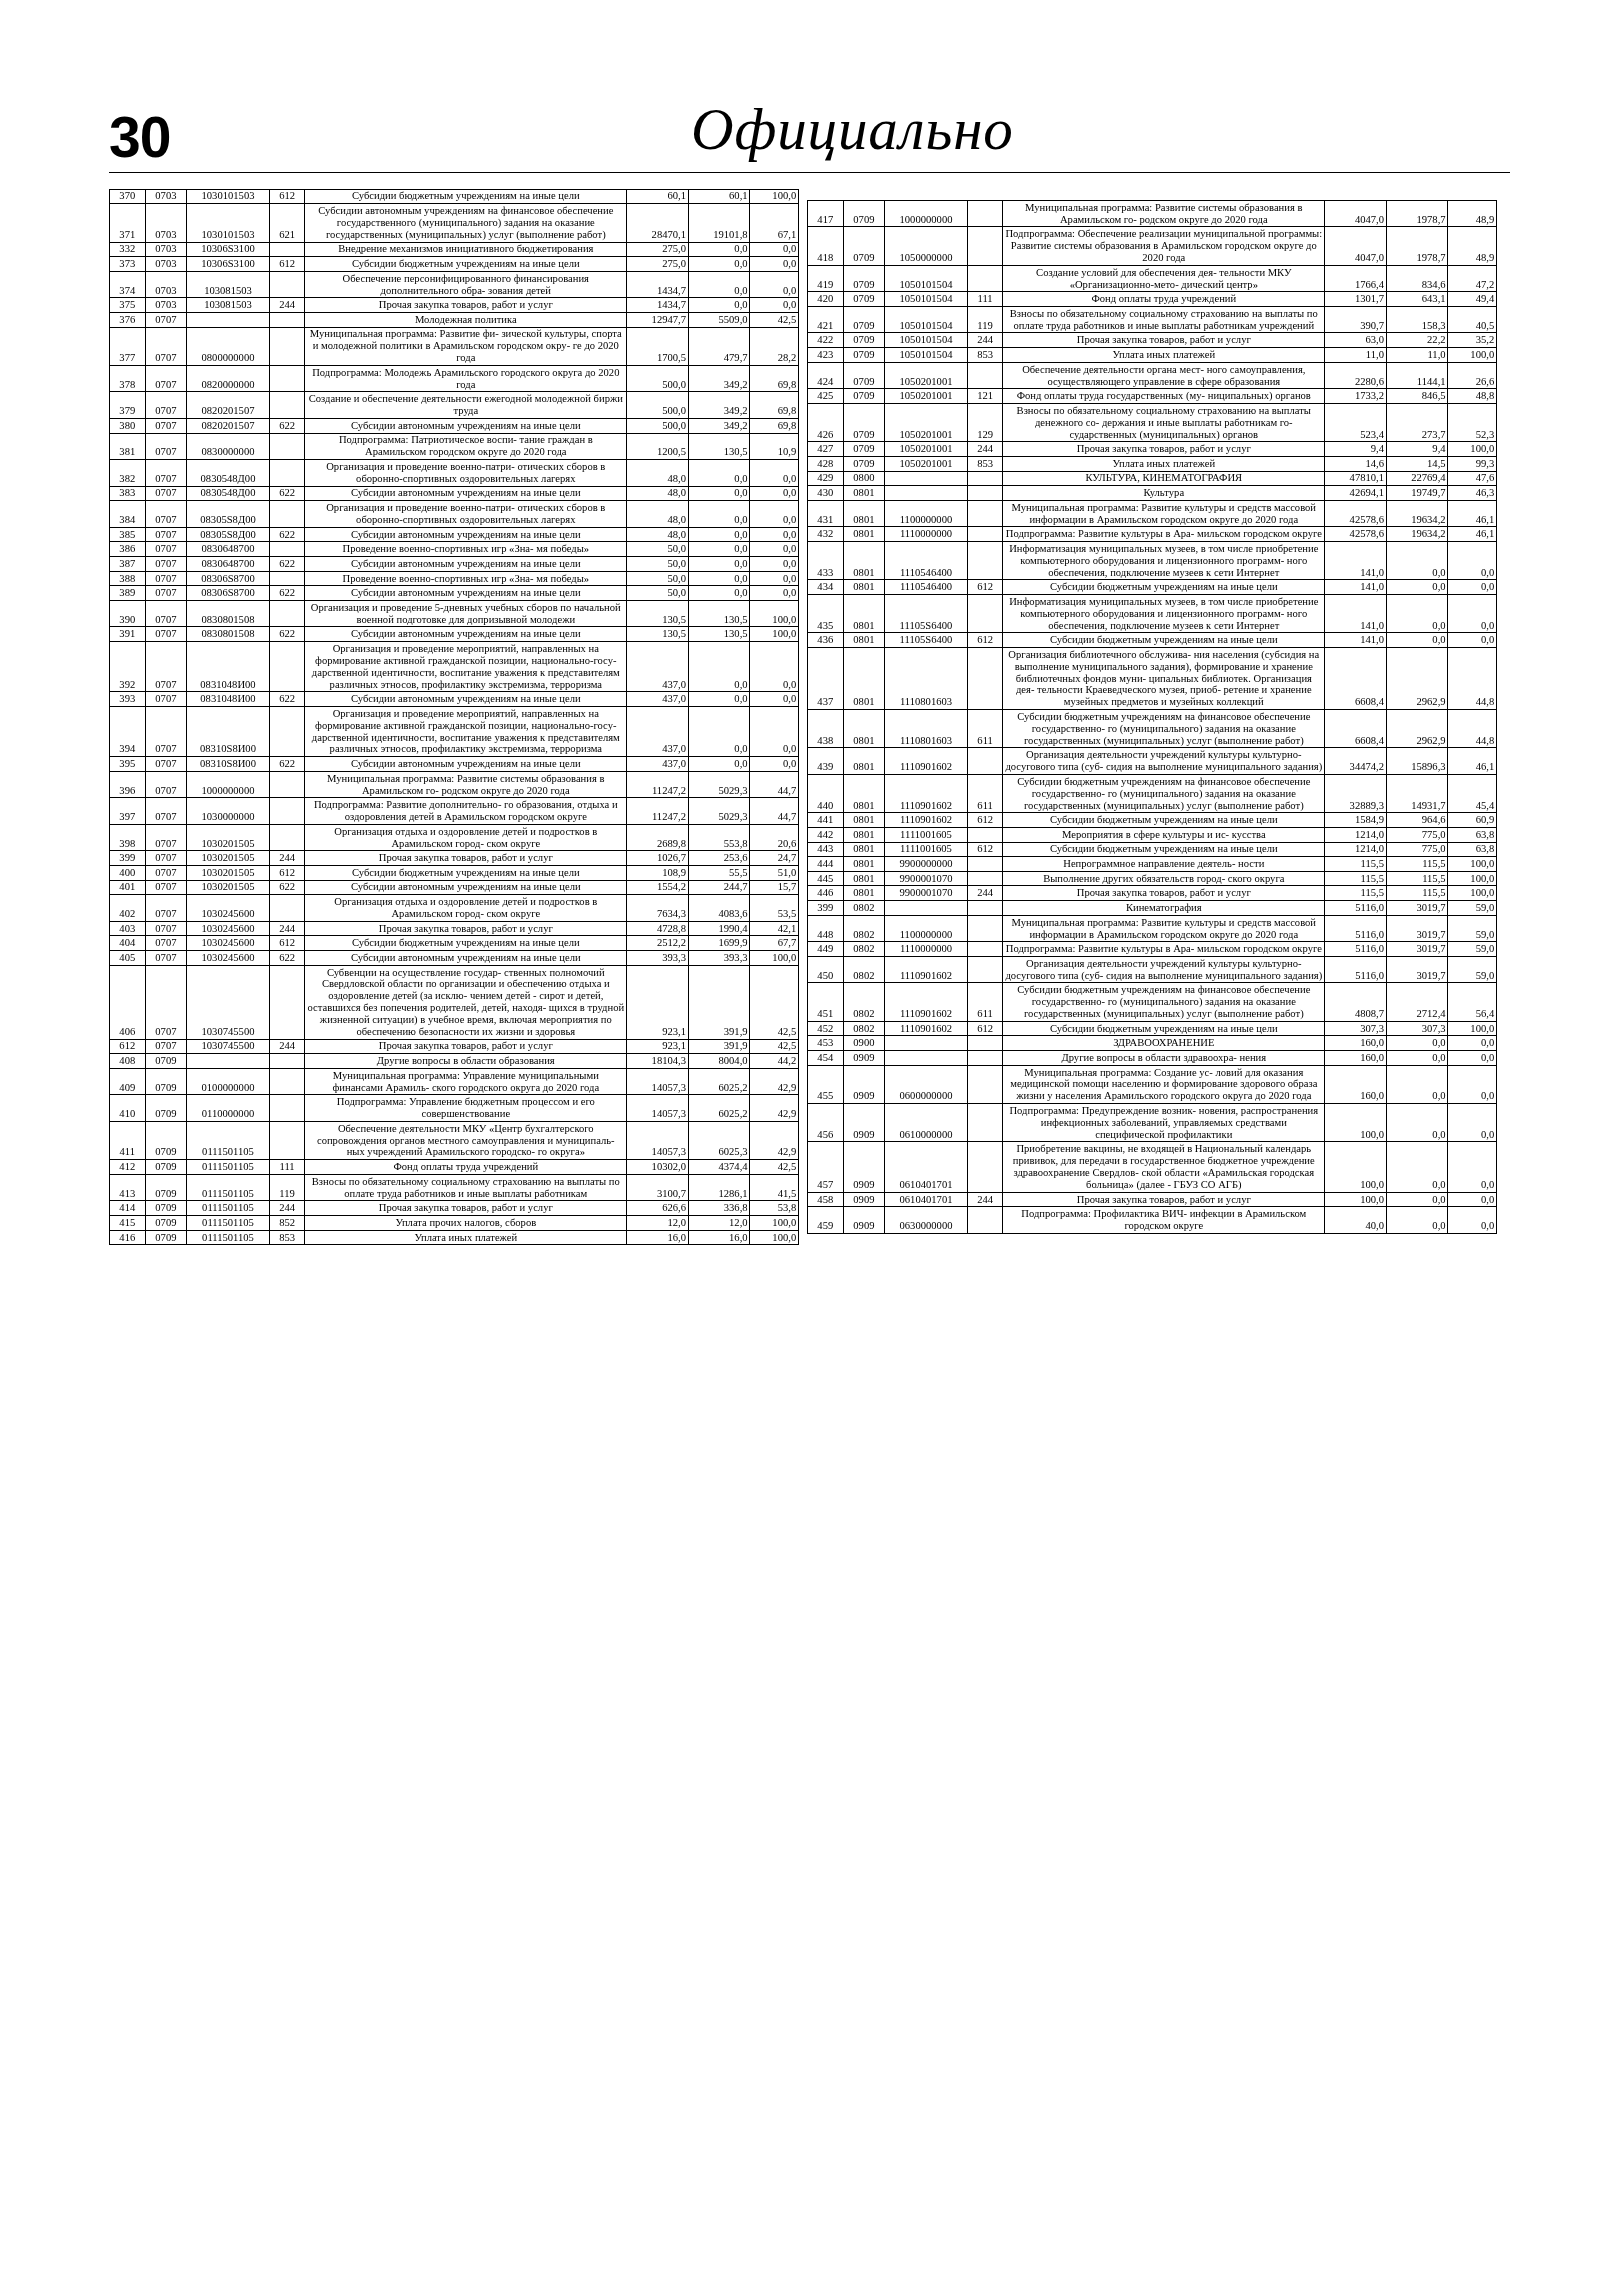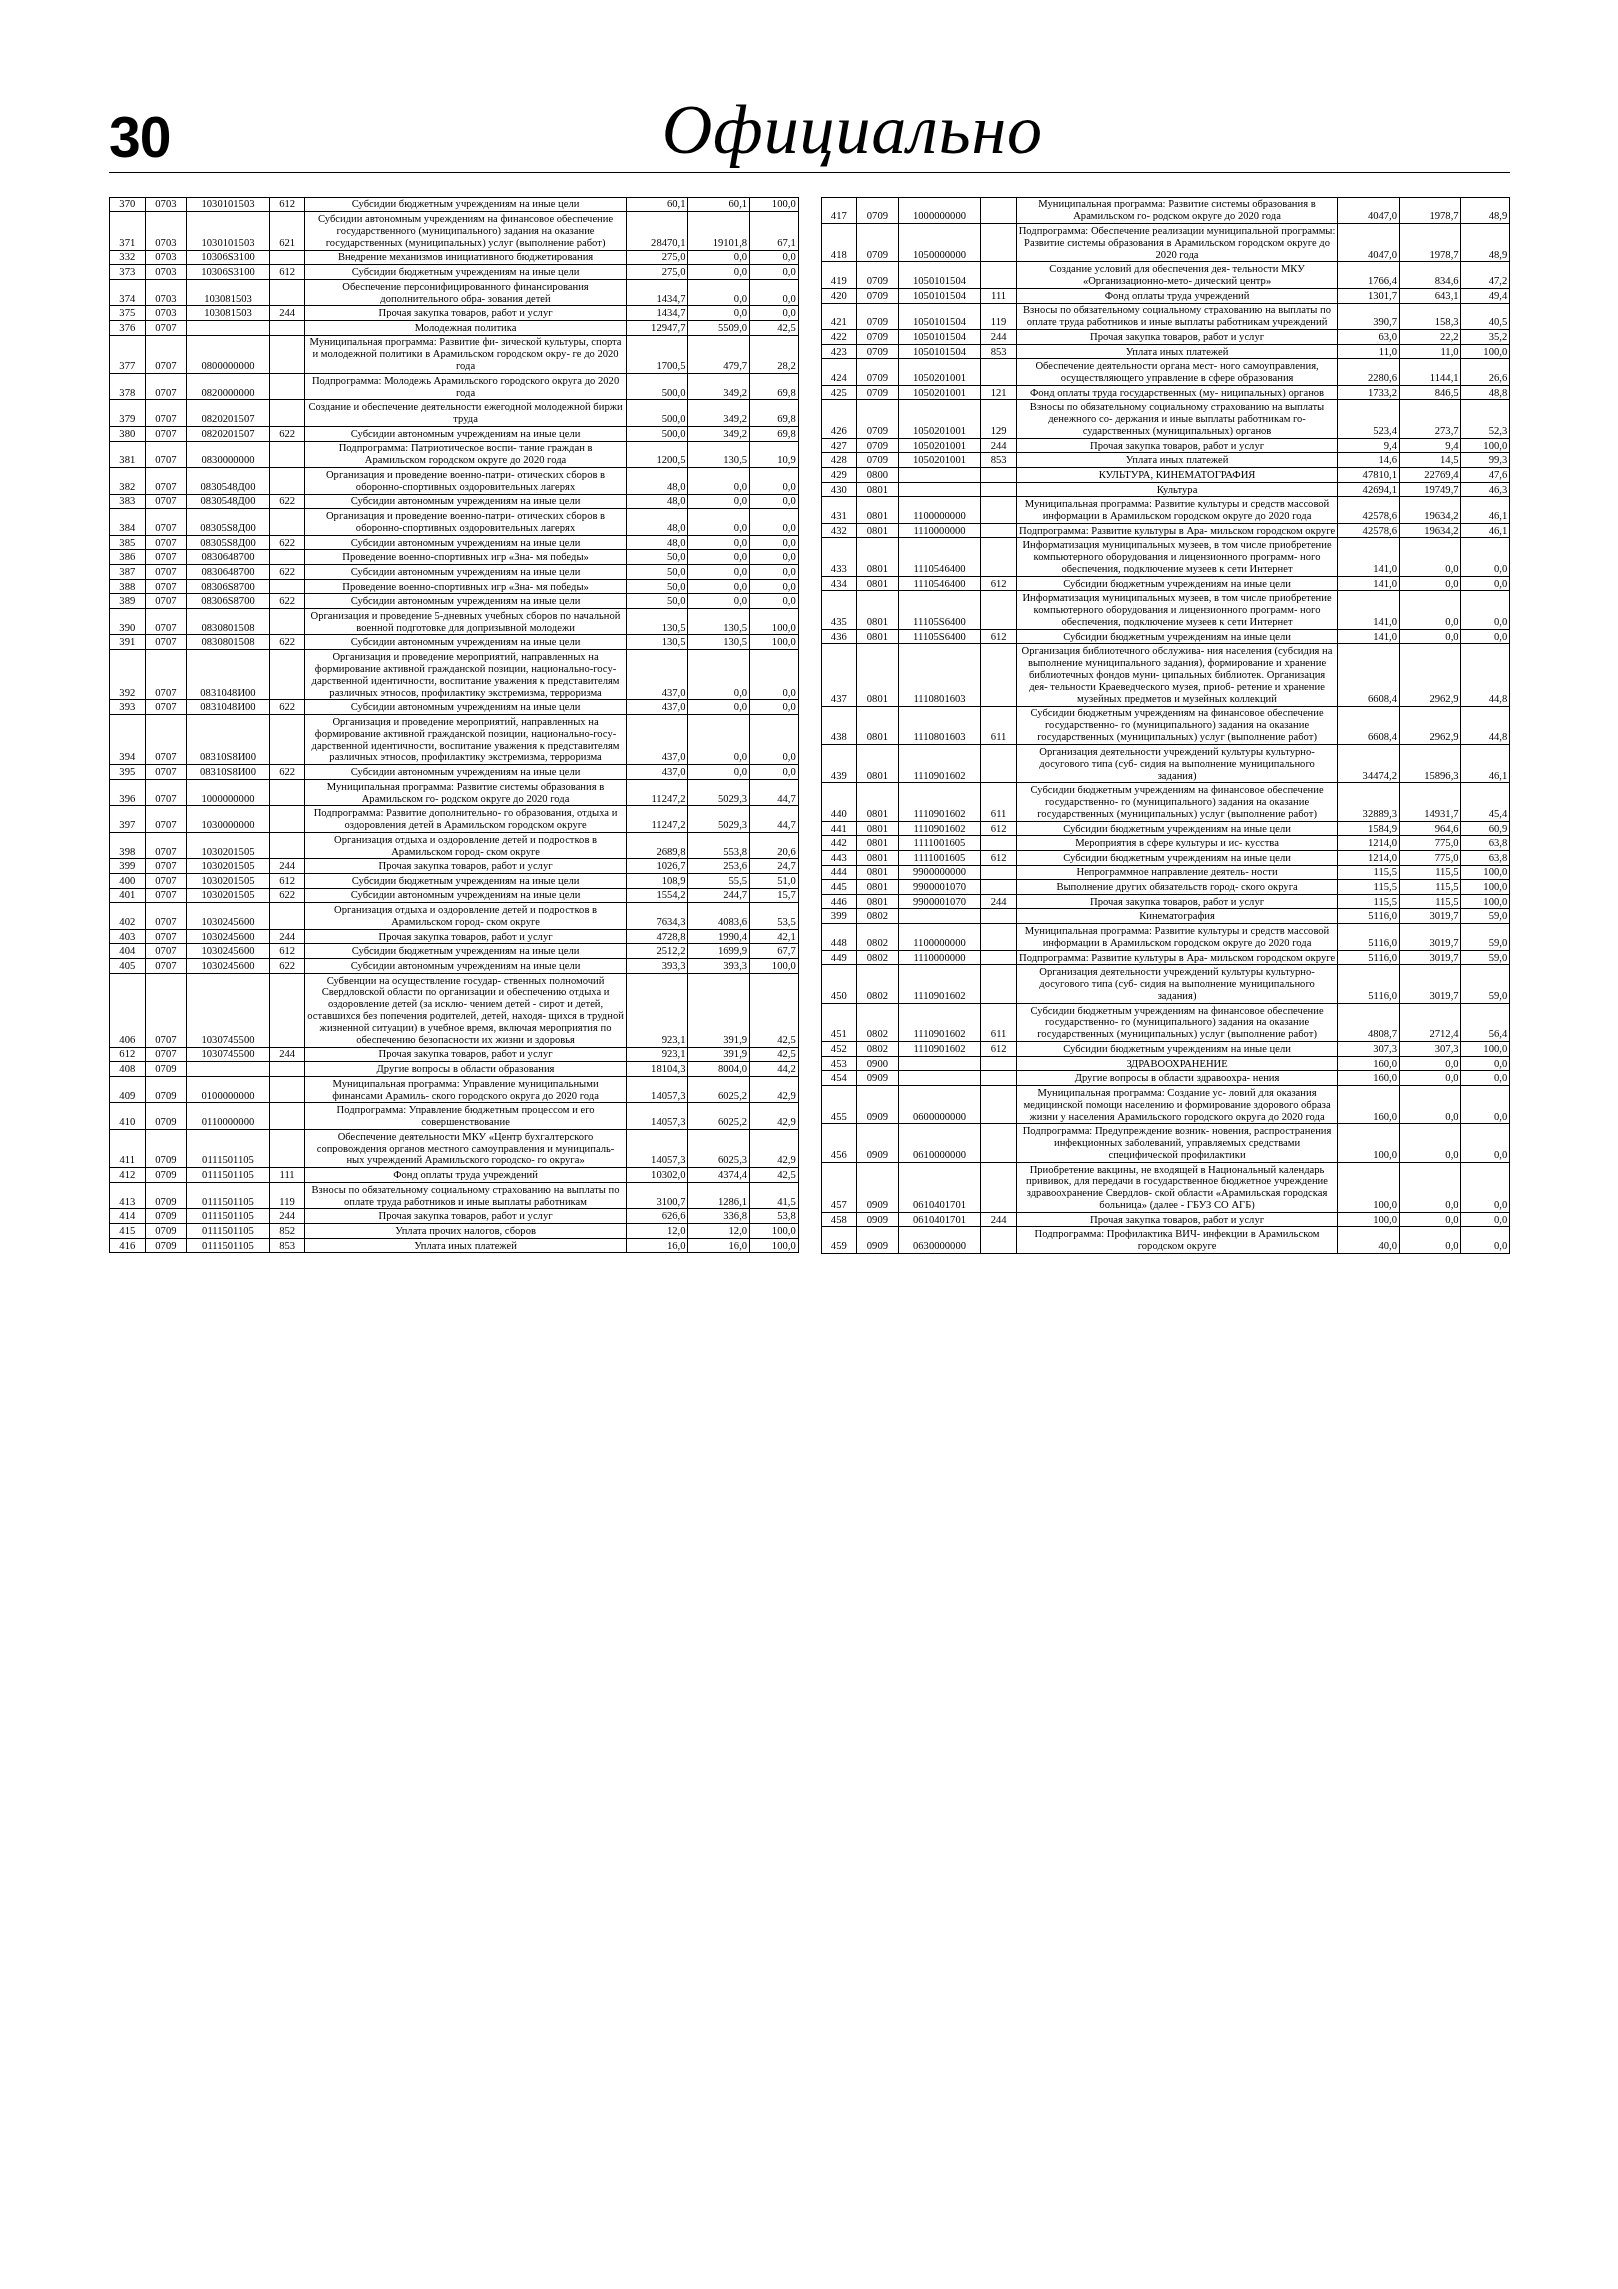--- a/index.html
+++ b/index.html
@@ -72,41 +72,42 @@
     font-family: "Liberation Sans", sans-serif;
     font-size: 14px;
     margin-top: 3.7px;
     white-space: nowrap;
   }
   .masthead-title {
     flex: 1;
     text-align: center;
     font-family: "Liberation Serif", serif;
     font-style: italic;
-    font-size: 70px;
+    font-size: 59px;
     line-height: 59px;
     letter-spacing: 0.9px;
     position: relative;
     top: -7.4px;
   }
   .masthead-rule {
     border-bottom: 1.8px solid #000;
     margin-top: 5.5px;
     width: 100%;
   }
   .logo-wrap {
     display: flex;
     flex-direction: column;
   }
 
   
   .columns {
     display: flex;
-    gap: 22px;
-    margin-top: 24px;
+    gap: 8px;
+    margin-top: 16px;
+    align-items: center;
   }
   .col {
     width: 690px;
   }
   table.budget {
     border-collapse: collapse;
     width: 100%;
     table-layout: fixed;
     font-size: 10.6px;
     line-height: 1.12;

